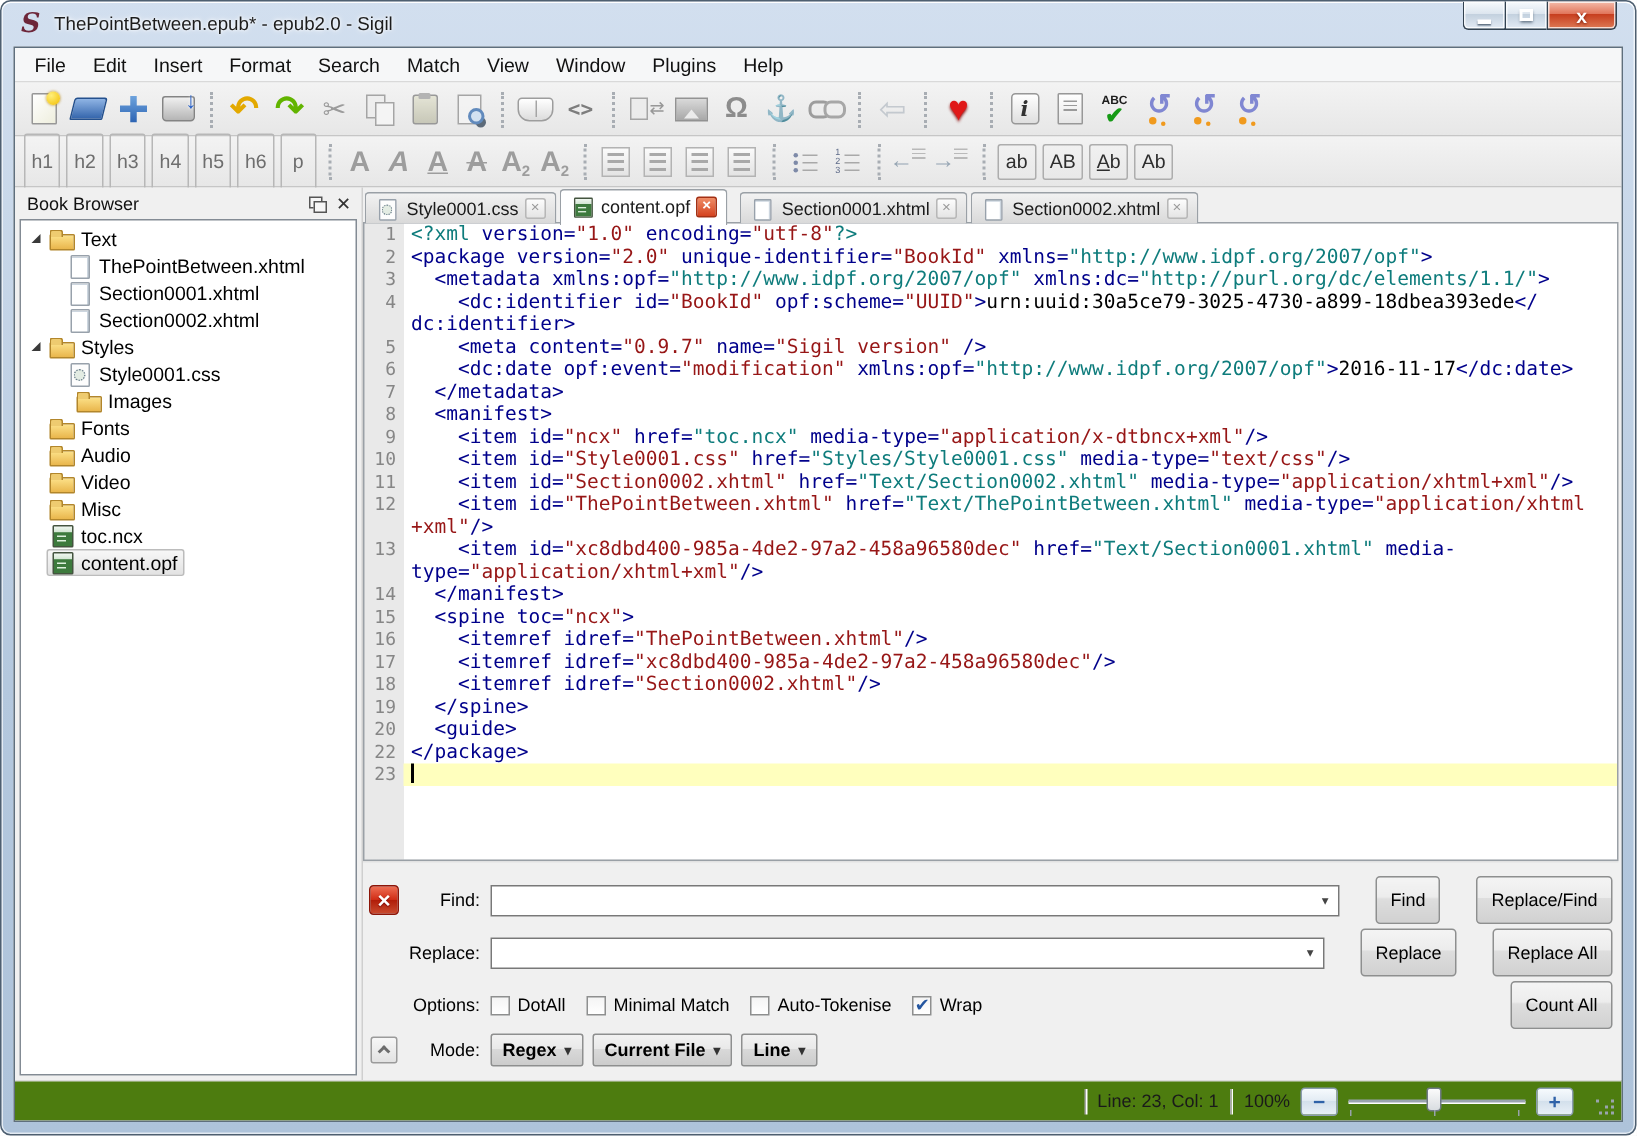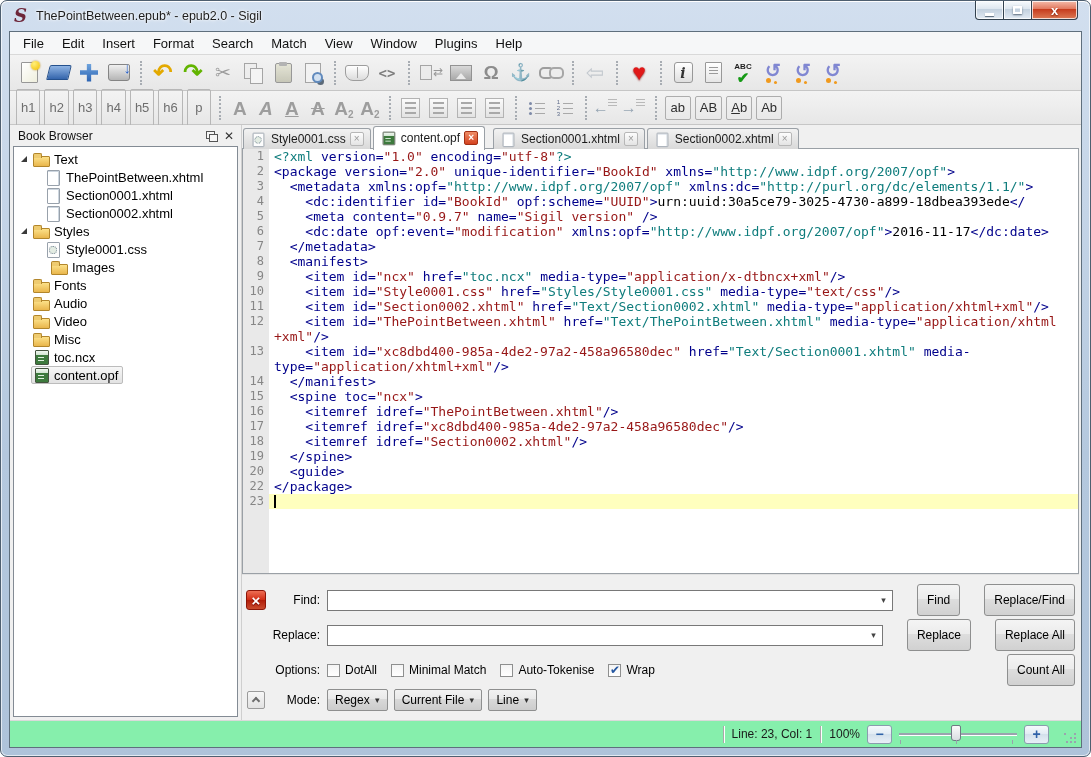--- a/index.html
+++ b/index.html
@@ -163,21 +163,21 @@
     font-size:12px;color:#000;border:1px solid #8e8f8f;border-radius:3px;flex:none;
     background:linear-gradient(#f4f4f4,#ececec 45%,#dedede 46%,#d1d1d1);margin-left:24px;text-align:right;}
   .cb{width:13px;height:13px;border:1px solid #8e8f8f;background:linear-gradient(#f4f4f4,#fff);
     display:inline-flex;align-items:center;justify-content:center;margin-right:5px;flex:none;}
   .cb.checked::before{content:"✔";color:#2456a0;font-size:12px;line-height:1;margin-top:-1px;}
   .opt{display:flex;align-items:center;margin-right:14px;font-size:12px;}
   .modebtn{height:22px;display:inline-flex;align-items:center;border:1px solid #8e8f8f;border-radius:2px;
     background:linear-gradient(#f2f2f2,#e9e9e9 45%,#d9d9d9 46%,#cccccc);font-size:12px;padding:0 2px 0 7px;margin-right:6px;}
   .modebtn .arr{width:15px;text-align:center;font-size:9px;color:#333;}
   
-  .statusbar{height:27px;display:flex;align-items:center;background:#86efac;border-top:1px solid #dadada;
+  .statusbar{height:27px;display:flex;align-items:center;background:#4d7c0f;border-top:1px solid #dadada;
     padding:0 3px 0 8px;font-size:12px;color:#1a1a1a;}
   .ssep{width:1px;height:17px;background:#a9a9a9;box-shadow:1px 0 0 #fff;margin:0 8px;flex:none;}
   .zbtn{width:25px;height:19px;border:1px solid #8a9cae;border-radius:3px;display:flex;align-items:center;
     justify-content:center;background:linear-gradient(#f6fafd,#e3ecf4 45%,#d2dfeb 46%,#e8f0f7);
     color:#2f62a8;font-weight:bold;font-size:14px;line-height:1;margin:0 7px;flex:none;}
   .slider{width:118px;height:19px;position:relative;flex:none;}
   .slider::before{content:"";position:absolute;left:0;right:0;top:8px;height:2px;background:#9aa4ae;box-shadow:0 1px 0 #fff;}
   .slider::after{content:"";position:absolute;bottom:0;left:1px;width:1px;height:4px;background:#98a2ac;box-shadow:56px 0 #98a2ac,112px 0 #98a2ac;}
   .thumb{position:absolute;left:52px;top:0;width:10px;height:16px;border:1px solid #707a84;border-radius:2px 2px 3px 3px;
     background:linear-gradient(#fbfbfb,#d9dde1);}
@@ -413,20 +413,24 @@
             </div>
             <div class="crow">
               <span class="gut">3</span>
               <span class="cline"><span class="tk-t">  &lt;metadata xmlns:opf=</span><span class="tk-u">"http://www.idpf.org/2007/opf"</span><span class="tk-t"> xmlns:dc=</span><span class="tk-u">"http://purl.org/dc/elements/1.1/"</span><span class="tk-t">&gt;</span></span>
             </div>
             <div class="crow">
               <span class="gut">4</span>
               <span class="cline"><span class="tk-t">    &lt;dc:identifier id=</span><span class="tk-v">"BookId"</span><span class="tk-t"> opf:scheme=</span><span class="tk-v">"UUID"</span><span class="tk-t">&gt;</span><span class="tk-x">urn:uuid:30a5ce79-3025-4730-a899-18dbea393ede</span><span class="tk-t">&lt;/</span></span>
             </div>
             <div class="crow">
+              <span class="gut"></span>
+              <span class="cline"><span class="tk-t">dc:identifier&gt;</span></span>
+            </div>
+            <div class="crow">
               <span class="gut">5</span>
               <span class="cline"><span class="tk-t">    &lt;meta content=</span><span class="tk-v">"0.9.7"</span><span class="tk-t"> name=</span><span class="tk-v">"Sigil version"</span><span class="tk-t"> /&gt;</span></span>
             </div>
             <div class="crow">
               <span class="gut">6</span>
               <span class="cline"><span class="tk-t">    &lt;dc:date opf:event=</span><span class="tk-v">"modification"</span><span class="tk-t"> xmlns:opf=</span><span class="tk-u">"http://www.idpf.org/2007/opf"</span><span class="tk-t">&gt;</span><span class="tk-x">2016-11-17</span><span class="tk-t">&lt;/dc:date&gt;</span></span>
             </div>
             <div class="crow">
               <span class="gut">7</span>
               <span class="cline"><span class="tk-t">  &lt;/metadata&gt;</span></span>
@@ -546,21 +550,21 @@
               </div>
             <span class="btn">Count All</span>
           </div>
           <div class="frow">
             <span class="ficon">
                 <span class="fcollapse">
                   <i></i>
                 </span>
               </span>
             <span class="flabel">Mode:</span>
-            <div id="modewrap" style="display:flex;align-items:center;flex:1;">
+            <div id="modewrap" style="display:flex;align-items:center;flex:1;font-weight:bold;">
                 <span class="modebtn">
                   <span>Regex</span>
                   <span class="arr">▾</span>
                 </span>
                 <span class="modebtn">
                   <span>Current File</span>
                   <span class="arr">▾</span>
                 </span>
                 <span class="modebtn">
                   <span>Line</span>

